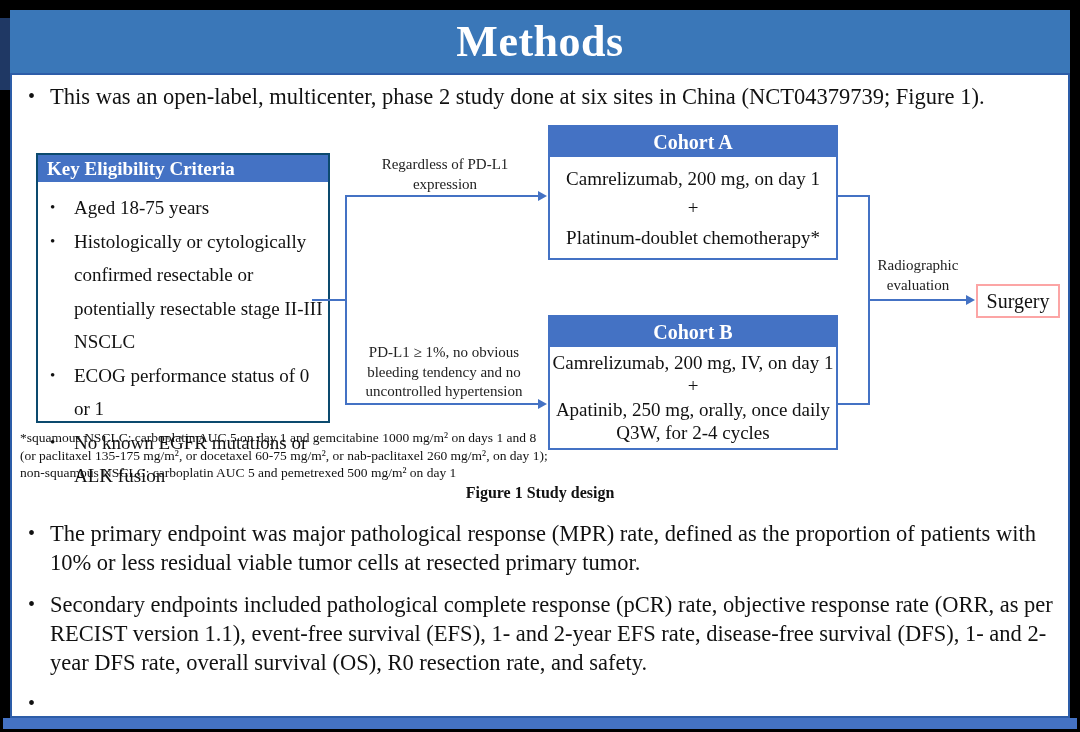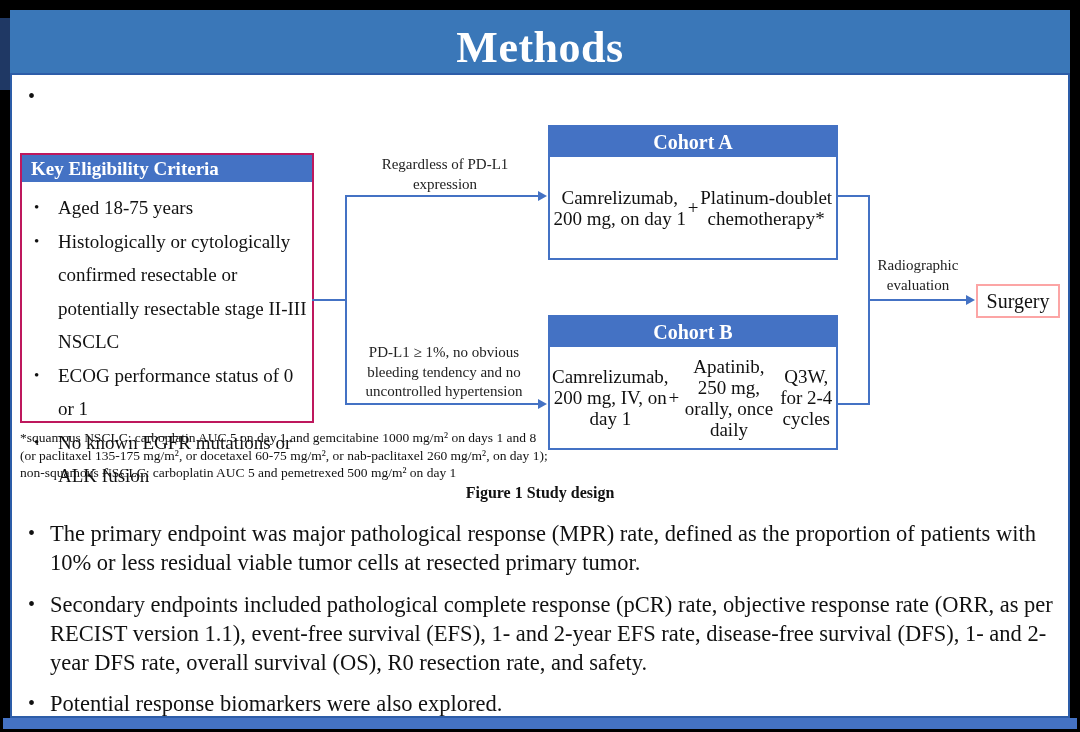--- a/index.html
+++ b/index.html
@@ -4,46 +4,46 @@
 <style>
   html,body{margin:0;padding:0;}
   body{
     width:1080px;height:732px;position:relative;background:#000;
     font-family:"Liberation Serif","DejaVu Serif",serif;overflow:hidden;
   }
   .abs{position:absolute;}
   
   .banner{
     left:10px;top:10px;width:1060px;height:63px;background:#3a77b8;
-    display:flex;align-items:flex-end;justify-content:center;
+    display:flex;align-items:center;justify-content:center;
   }
   .banner h1{margin:0;color:#fff;font-size:44px;font-weight:bold;letter-spacing:.5px;}
   .notch{left:0;top:18px;width:10px;height:72px;background:#1f3864;}
   
   .panel{
     left:10px;top:73px;width:1056px;height:641px;background:#fff;
     border:2px solid #2d5da8;
   }
   .bottom-strip{left:3px;top:718px;width:1074px;height:11px;background:#4472c4;}
   
   .slide-bullet{
     left:26px;width:1022px;font-size:22.5px;line-height:29px;color:#111;
     padding-left:24px;text-indent:0;position:absolute;
   }
   .slide-bullet .dot{position:absolute;left:2px;top:0;font-size:20px;}
   
-  .elig{left:20px;top:153px;width:294px;height:270px;border:2px solid #be185d;background:#fff;box-sizing:border-box;}
+  .elig{left:36px;top:153px;width:294px;height:270px;border:2px solid #0c4a6e;background:#fff;box-sizing:border-box;}
   .elig-header{background:#4472c4;color:#fff;font-weight:bold;font-size:19px;height:27px;line-height:27px;padding-left:9px;}
   .elig-list{margin:9px 4px 0 4px;padding:0;list-style:none;font-size:19px;color:#111;}
   .elig-list li{position:relative;padding-left:32px;line-height:33.5px;}
   .elig-list li .dot{position:absolute;left:8px;top:0;font-size:15px;}
   
   .cohort{width:290px;height:135px;border:2px solid #4472c4;background:#fff;box-sizing:border-box;display:flex;flex-direction:column;}
   .cohort-header{background:#4472c4;color:#fff;font-weight:bold;font-size:20px;height:30px;line-height:30px;text-align:center;flex:none;}
-  .cohort-body{flex:1;display:flex;flex-direction:row;justify-content:space-evenly;align-items:center;font-size:19px;color:#111;padding:2px 2px;}
+  .cohort-body{flex:1;display:flex;flex-direction:column;justify-content:space-evenly;align-items:center;font-size:19px;color:#111;padding:2px 2px;}
   .cohort-body div{line-height:21px;text-align:center;}
   
   .dlabel{font-size:15px;line-height:19.5px;color:#222;text-align:center;}
   
   .hline{height:2px;background:#4472c4;}
   .vline{width:2px;background:#4472c4;}
   .arrowhead{width:0;height:0;border-top:5px solid transparent;border-bottom:5px solid transparent;border-left:9px solid #4472c4;}
   
   .surgery{left:976px;top:284px;width:84px;height:34px;border:2px solid #fca5a5;background:#fff;box-sizing:border-box;
     display:flex;align-items:center;justify-content:center;font-size:20px;color:#111;}
@@ -58,20 +58,21 @@
 <div class="abs notch"></div>
 
 <div class="abs panel"></div>
 
 <div class="abs banner">
   <h1>Methods</h1>
 </div>
 
 <div class="slide-bullet" style="top:82px;">
   <span class="dot">•</span>
+  <span>This was an open-label, multicenter, phase 2 study done at six sites in China (NCT04379739; Figure 1).</span>
 </div>
 
 <div class="abs elig">
   <div class="elig-header">Key  Eligibility Criteria</div>
   <ul class="elig-list">
     <li><span class="dot">•</span><span>Aged 18-75 years</span></li>
     <li><span class="dot">•</span><span>Histologically or cytologically confirmed resectable or potentially resectable stage II-III  NSCLC</span></li>
     <li><span class="dot">•</span><span>ECOG performance status of 0 or 1</span></li>
     <li><span class="dot">•</span><span>No known EGFR mutations or ALK fusion</span></li>
   </ul>
@@ -127,16 +128,15 @@
   <span>The primary endpoint was major pathological response (MPR) rate, defined as the proportion of patients with 10% or less residual viable tumor cells at resected primary tumor.</span>
 </div>
 
 <div class="slide-bullet" style="top:590px;">
   <span class="dot">•</span>
   <span>Secondary endpoints included pathological complete response (pCR) rate, objective response rate (ORR, as per RECIST version 1.1), event-free survival (EFS), 1- and 2-year EFS rate, disease-free survival (DFS), 1- and 2-year DFS rate, overall survival (OS), R0 resection rate, and safety.</span>
 </div>
 
 <div class="slide-bullet" style="top:689px;">
   <span class="dot">•</span>
-  <span>Potential response biomarkers were also explored.</span>
 </div>
 
 <div class="abs bottom-strip"></div>
 
 </body></html>

